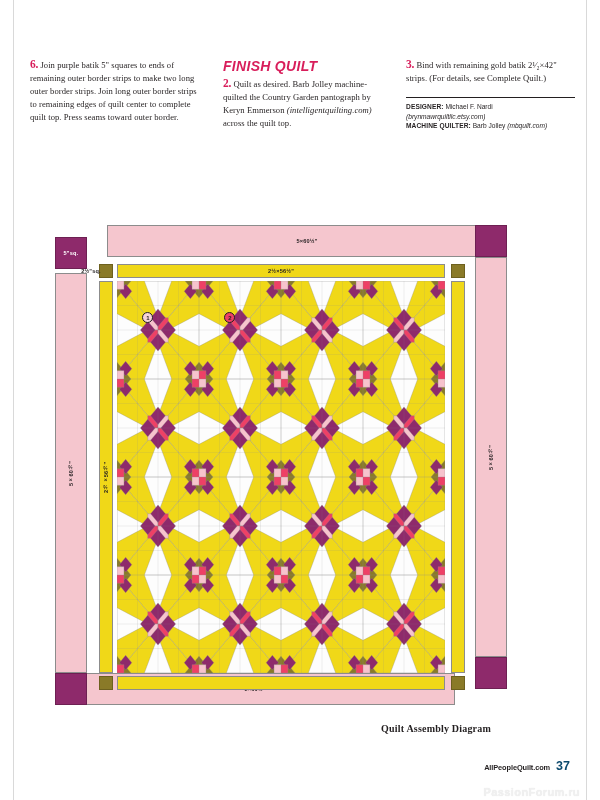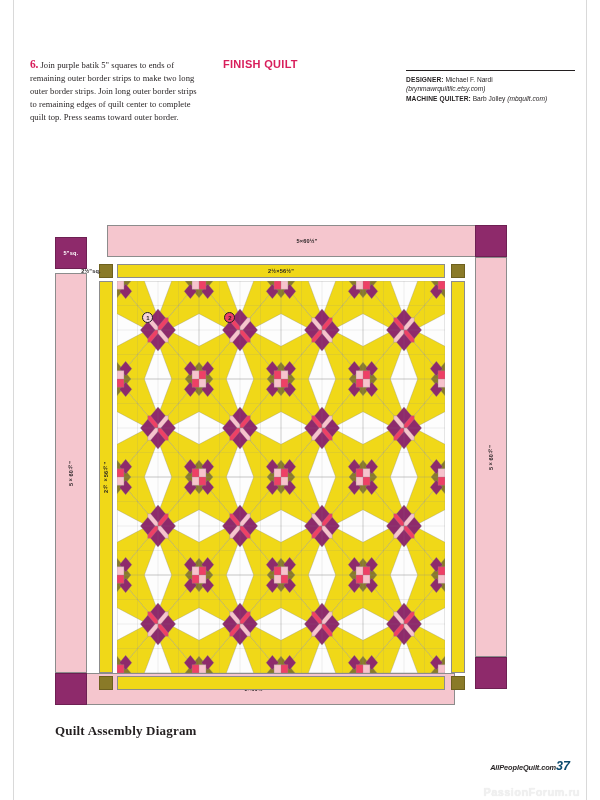--- a/index.html
+++ b/index.html
@@ -43,24 +43,25 @@
   }
   .step{
     color:#d81e5b;
     font-weight:bold;
     font-size:11.5px;
     letter-spacing:-.2px;
   }
   .heading{
     color:#d81e5b;
     font-weight:bold;
-    font-size:11px;
+    font-size:14px;
     letter-spacing:.3px;
     font-family:"Liberation Sans",sans-serif;
     margin:0 0 3px 0;
+    font-style:italic;
   }
   .ital{font-style:italic;}
 
   
   .credits{
     margin-top:12px;
     border-top:1.1px solid #231f20;
     padding-top:4px;
     font-family:"Liberation Sans",sans-serif;
     font-size:6.6px;
@@ -117,31 +118,31 @@
     font-size:6px;font-weight:bold;color:#231f20;
     display:flex;align-items:center;justify-content:center;
     box-sizing:border-box;
     z-index:5;
   }
   .marker.m1{background:#f7d3da;}
   .marker.m2{background:#ee4066;color:#231f20;}
 
   .caption{
     position:absolute;left:0;right:16px;top:498px;
-    text-align:left;
+    text-align:right;
     font-family:"Liberation Serif",serif;
-    font-weight:bold;font-size:13px;
+    font-weight:bold;font-size:10px;
     color:#231f20;letter-spacing:.2px;
   }
 
   
   .footer{
     position:absolute;right:30px;bottom:27px;
     font-family:"Liberation Sans",sans-serif;
-    display:flex;align-items:baseline;font-style:italic;
+    display:flex;align-items:baseline;gap:6px;
   }
   .footer .site{font-size:7.4px;font-weight:bold;color:#231f20;letter-spacing:-.1px;}
   .footer .pg{font-size:12.5px;font-weight:bold;color:#0c4a6e;}
 
   .watermark{
     position:absolute;right:20px;bottom:2px;
     font-family:"Liberation Sans",sans-serif;
     font-size:11px;font-weight:bold;
     color:#f0f0f0;
     letter-spacing:.4px;
@@ -157,23 +158,25 @@
   <div class="rule-right"></div>
 
   <div class="cols">
 
     <div class="col c1">
       <p class="para"><span class="step">6.</span><span> Join purple batik 5" squares to ends of remaining outer border strips to make two long outer border strips. Join long outer border strips to remaining edges of quilt center to complete quilt top. Press seams toward outer border.</span></p>
     </div>
 
     <div class="col c2">
       <div class="heading">FINISH QUILT</div>
+      <p class="para"><span class="step">2.</span><span> Quilt as desired. Barb Jolley machine-quilted the Country Garden pantograph by Keryn Emmerson </span><span class="ital">(intelligentquilting.com)</span><span> across the quilt top.</span></p>
     </div>
 
     <div class="col c3">
+      <p class="para"><span class="step">3.</span><span> Bind with remaining gold batik 2¹⁄₂×42" strips. (For details, see Complete Quilt.)</span></p>
 
       <div class="credits">
         <div><span class="lbl">DESIGNER:</span><span> Michael F. Nardi</span></div>
         <div class="url">(brynmawrquiltllc.etsy.com)</div>
         <div><span class="lbl">MACHINE QUILTER:</span><span> Barb Jolley </span><span class="url">(mbquilt.com)</span></div>
       </div>
     </div>
 
   </div>
 

